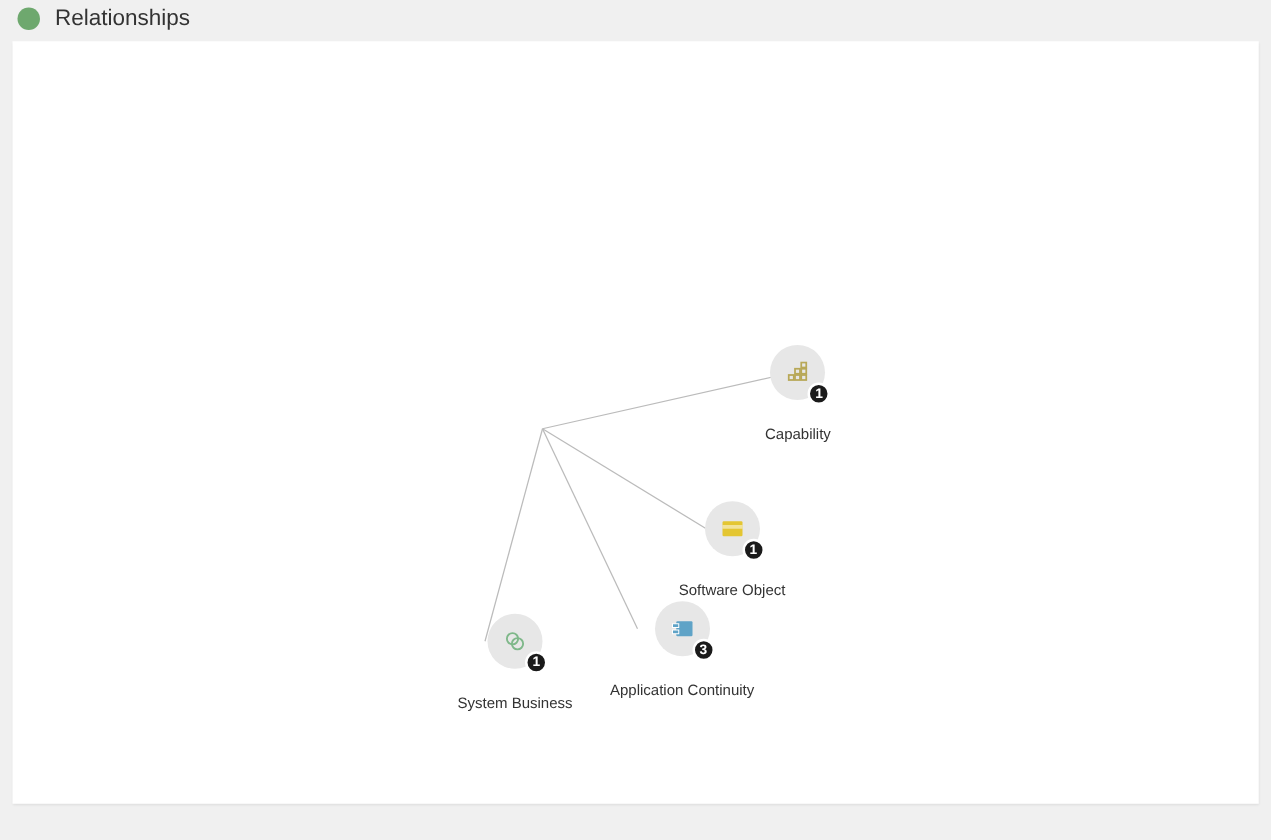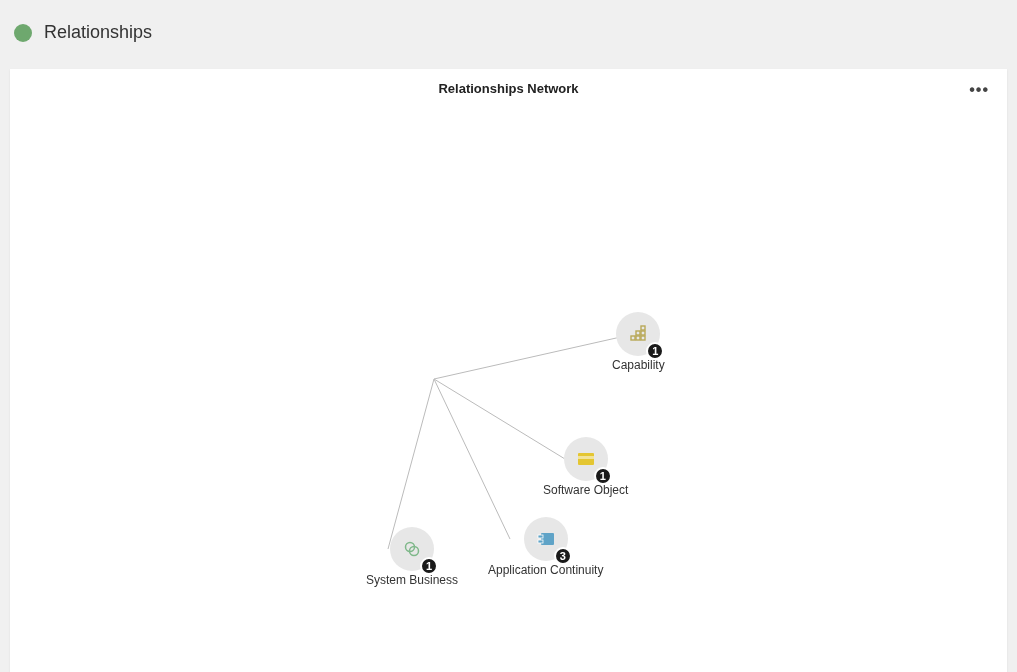--- a/index.html
+++ b/index.html
@@ -6,21 +6,21 @@
     body {
       font-family: Arial, Helvetica, sans-serif;
       background: #f0f0f0;
       width: 1017px;
       height: 672px;
       overflow: hidden;
     }
     .header {
       display: flex;
       align-items: center;
-      padding: 22px 14px;
+      padding: 4px 14px;
       background: #f0f0f0;
     }
     .header-dot {
       width: 18px;
       height: 18px;
       border-radius: 50%;
       background: #6ea86e;
       margin-right: 12px;
     }
     .header-title {
@@ -78,21 +78,21 @@
     }
     .node-circle.center {
       width: 50px;
       height: 50px;
       background: #e7e7e7;
       border: 3px solid #999;
     }
     .node-label {
       font-size: 12px;
       color: #333;
-      margin-top: 2px;
+      margin-top: 20px;
       white-space: nowrap;
     }
     .badge {
       position: absolute;
       right: -4px;
       bottom: -4px;
       width: 18px;
       height: 18px;
       border-radius: 50%;
       background: #1a1a1a;
@@ -117,24 +117,20 @@
   </style>
 </head>
 <body>
 
 <div class="header">
   <div class="header-dot"></div>
   <div class="header-title">Relationships</div>
 </div>
 
 <div class="panel">
-  <div class="panel-header">
-    <span>Relationships Network</span>
-    <span class="panel-menu">•••</span>
-  </div>
   <div class="network" id="network">
     <svg class="edges" id="edges">
         <line x1="424" y1="270" x2="624" y2="225"></line>
         <line x1="424" y1="270" x2="555" y2="350"></line>
         <line x1="424" y1="270" x2="500" y2="430"></line>
         <line x1="424" y1="270" x2="378" y2="440"></line>
       </svg>
       <div class="node" style="left: 602px; top: 203px;">
         <div class="node-circle">
           <svg width="18" height="18" viewBox="0 0 18 18">

